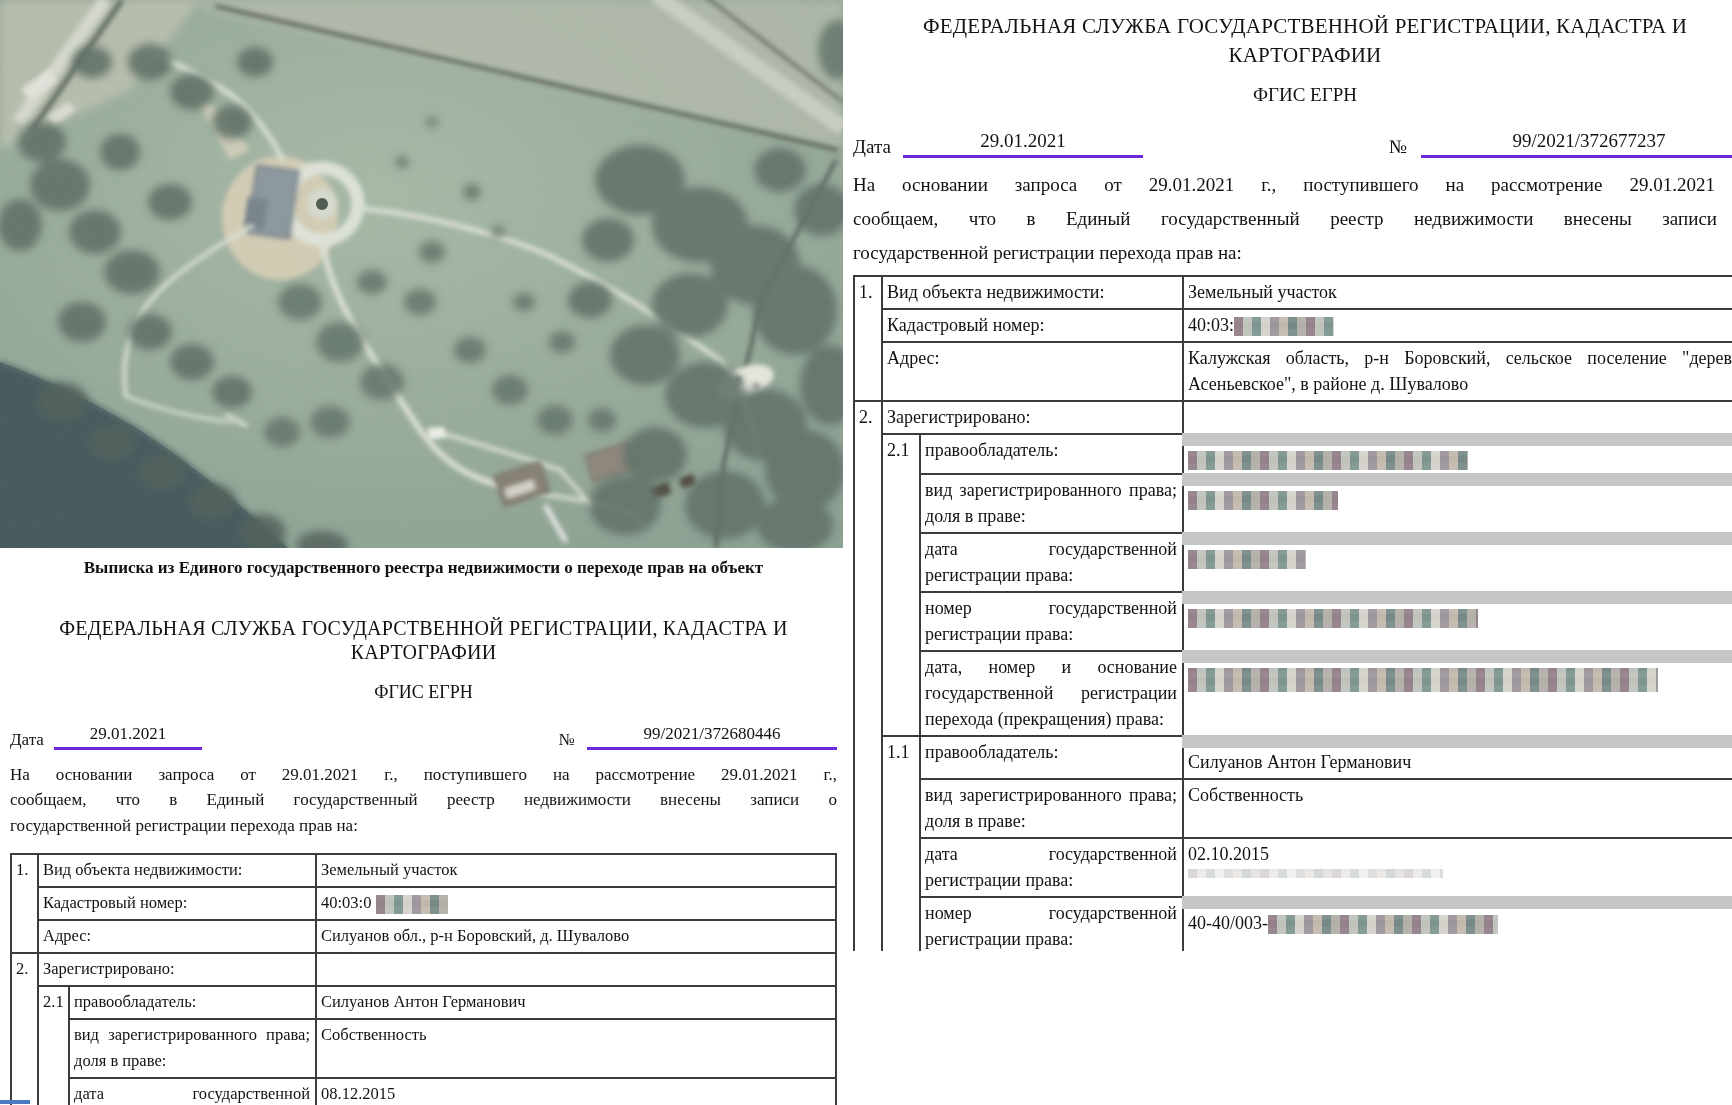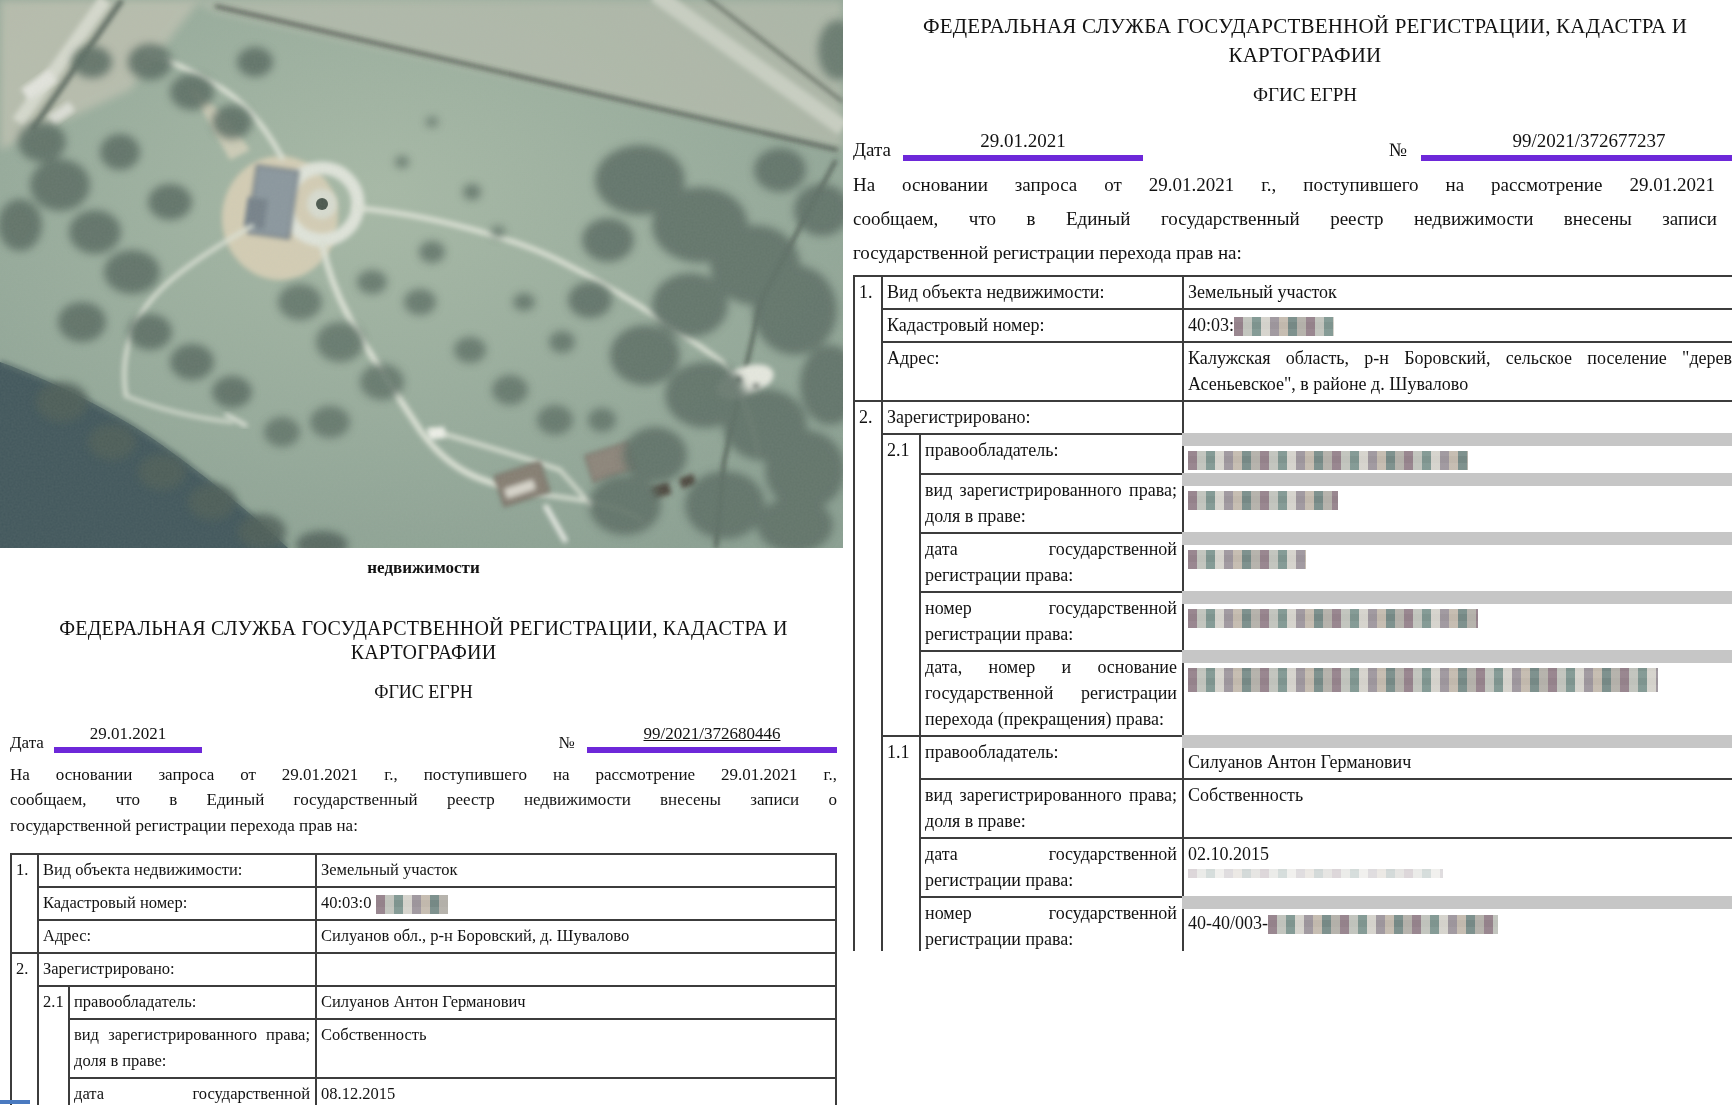--- a/index.html
+++ b/index.html
@@ -17,25 +17,25 @@
   .r-cline{position:absolute;left:8px;width:904px;text-align:center;}
   .doc-title{font-weight:bold;font-size:17px;line-height:23px;}
   .agency-l{font-size:20px;line-height:24px;letter-spacing:.2px;}
   .agency-r{font-size:21px;line-height:29px;letter-spacing:.2px;}
   .fgis-l{font-size:18px;}
   .fgis-r{font-size:19px;}
 
   
   .dateline{position:absolute;display:flex;align-items:flex-end;}
   .dl-label{white-space:nowrap;}
-  .dl-u{display:inline-block;text-align:center;border-bottom:6px solid #6d28d9;padding-bottom:3px;}
+  .dl-u{display:inline-block;text-align:center;border-bottom:3px solid #6d28d9;padding-bottom:3px;}
   #left-page .dateline{left:10px;top:724px;width:827px;font-size:17px;}
   #right-page .dateline{left:8px;top:130px;width:904px;font-size:19px;}
   .u-l-date{width:148px;margin-left:10px;}
-  .u-l-num{width:250px;margin-left:12px;text-decoration:underline;}
+  .u-l-num{width:250px;margin-left:12px;}
   .u-r-date{width:240px;margin-left:12px;}
   .u-r-num{width:336px;margin-left:14px;}
   .push{margin-left:auto;}
 
   
   .intro{position:absolute;}
   #left-page .intro{left:10px;top:762px;width:827px;font-size:17px;line-height:25.3px;}
   #right-page .intro{left:8px;top:168px;width:904px;font-size:19px;line-height:34px;}
   .jl{text-align:justify;text-align-last:justify;}
   .jend{text-align:left;}
@@ -219,21 +219,21 @@
             <ellipse cx="212" cy="502" rx="24" ry="18"></ellipse>
           <ellipse cx="262" cy="532" rx="24" ry="18"></ellipse>
             <ellipse cx="322" cy="545" rx="26" ry="14"></ellipse>
         </g>
 
         <rect width="843" height="548" filter="url(#noiseF)" opacity="0.5"></rect>
       </svg>
     </div>
 
     <div class="cline doc-title" style="top:556px">
-      <div>недвижимости</div>
+      <div>Выписка из Единого государственного реестра недвижимости о переходе прав на объект</div>
     </div>
 
     <div class="cline agency-l" style="top:616px">
       <div>ФЕДЕРАЛЬНАЯ СЛУЖБА ГОСУДАРСТВЕННОЙ РЕГИСТРАЦИИ, КАДАСТРА И</div>
       <div>КАРТОГРАФИИ</div>
     </div>
 
     <div class="cline fgis-l" style="top:682px">ФГИС ЕГРН</div>
 
     <div class="dateline">

